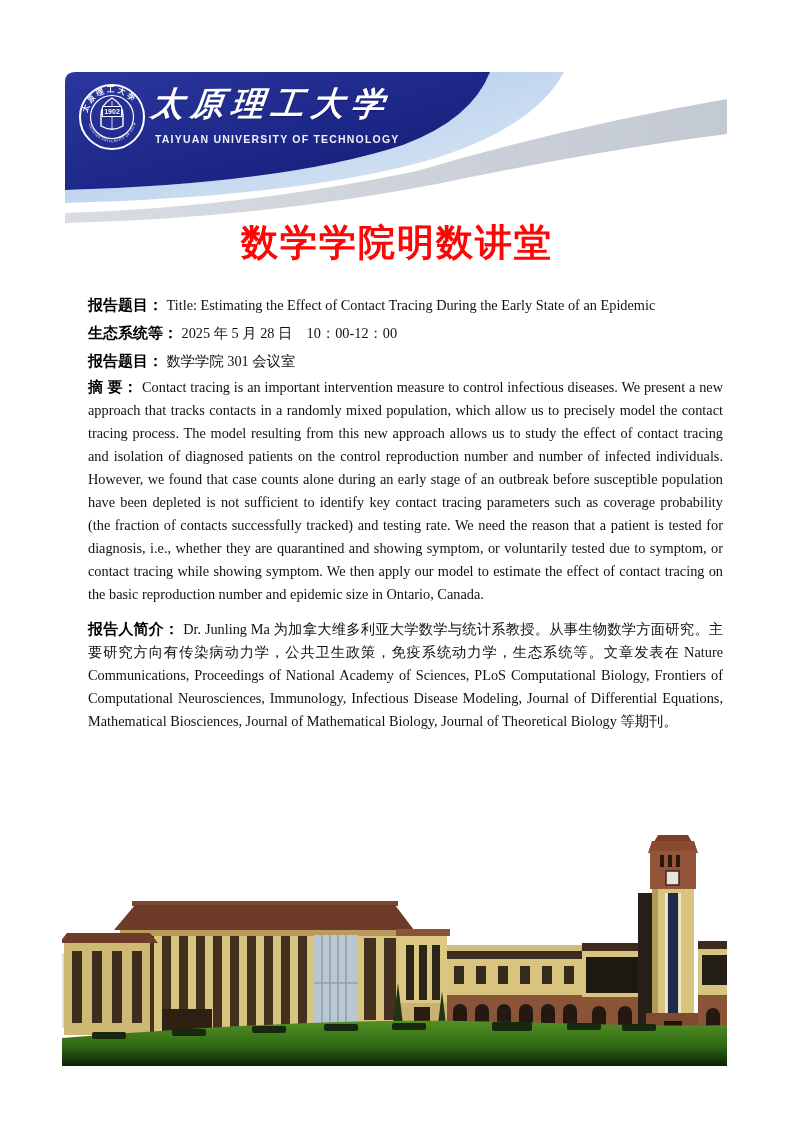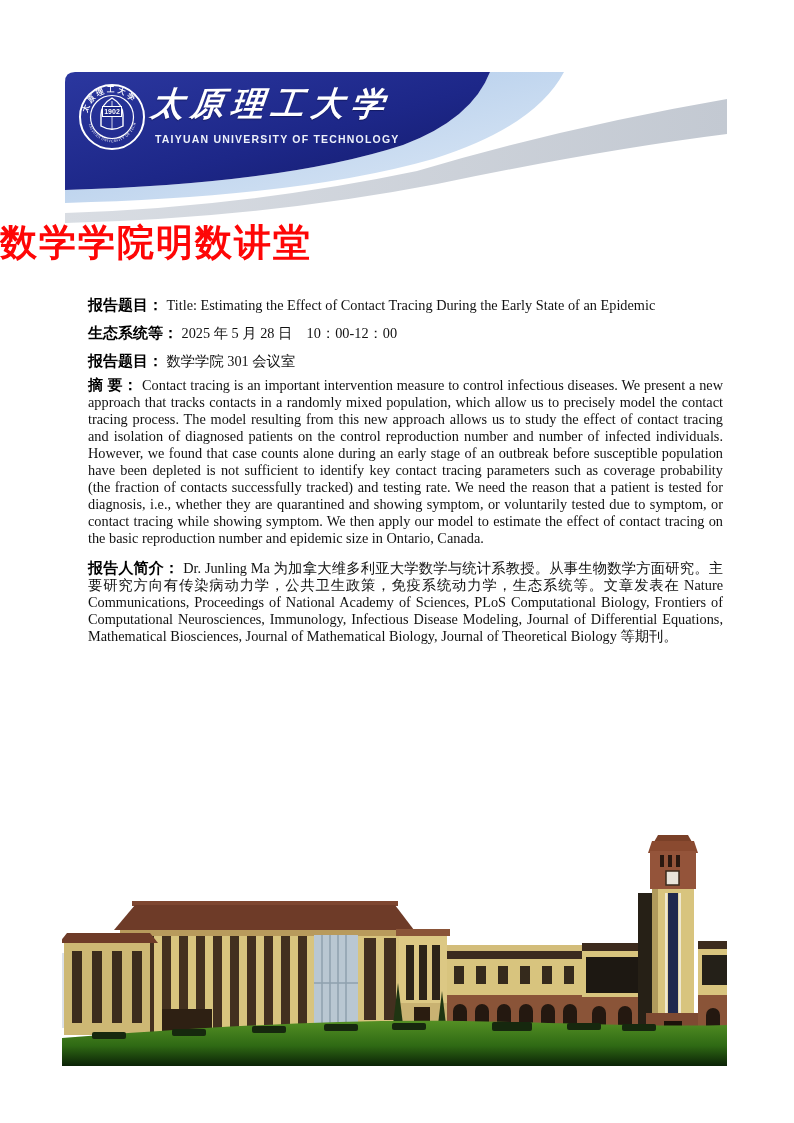--- a/index.html
+++ b/index.html
@@ -18,34 +18,34 @@
     color:#ffffff; transform:skewX(-6deg); white-space:nowrap;
     text-shadow:0 1px 1px rgba(0,0,30,.35);
   }
   .uni-en {
     position:absolute; left:90px; top:61px;
     font-family:"Liberation Sans","DejaVu Sans",sans-serif;
     font-size:10.5px; font-weight:bold; letter-spacing:1.2px; color:#eef2fb; white-space:nowrap;
   }
   
   .main-title {
-    position:absolute; left:0; top:218px; width:100%; 
+    position:absolute; left:0; top:218px; width:100%; text-align:center;
     font-family:"Liberation Sans","DejaVu Sans",sans-serif;
     font-size:37px; font-weight:bold; letter-spacing:2px; color:#fe0606;
   }
   
   .content { position:absolute; left:88px; top:291px; width:635px; font-size:14px; }
   .detail-line { line-height:27px; white-space:nowrap; }
   .lbl {
     font-family:"Liberation Sans","DejaVu Sans",sans-serif;
     font-weight:bold; font-size:15px; color:#000;
   }
   .val { font-size:14.3px; }
   .val-bold { font-weight:bold; }
-  .para { text-align:justify; line-height:17px; margin-top:1px; }
+  .para { text-align:justify; line-height:22px; margin-top:1px; }
   .para .lbl { margin-right:4px; }
   .bio { margin-top:12px; }
   
   .photo { position:absolute; left:62px; top:833px; width:665px; height:233px; }
 </style>
 </head>
 <body>
 
 <div class="page">
 

